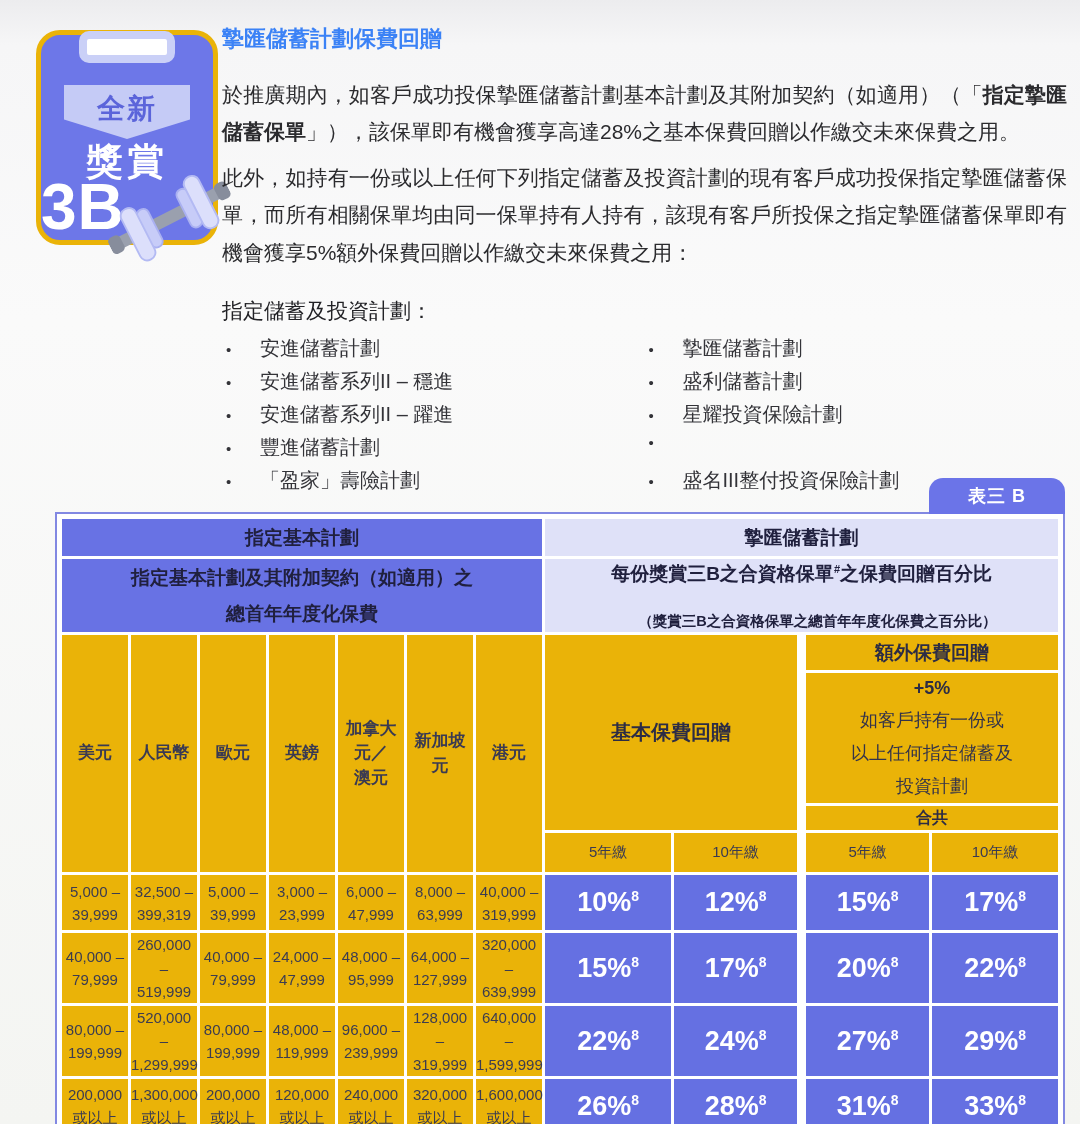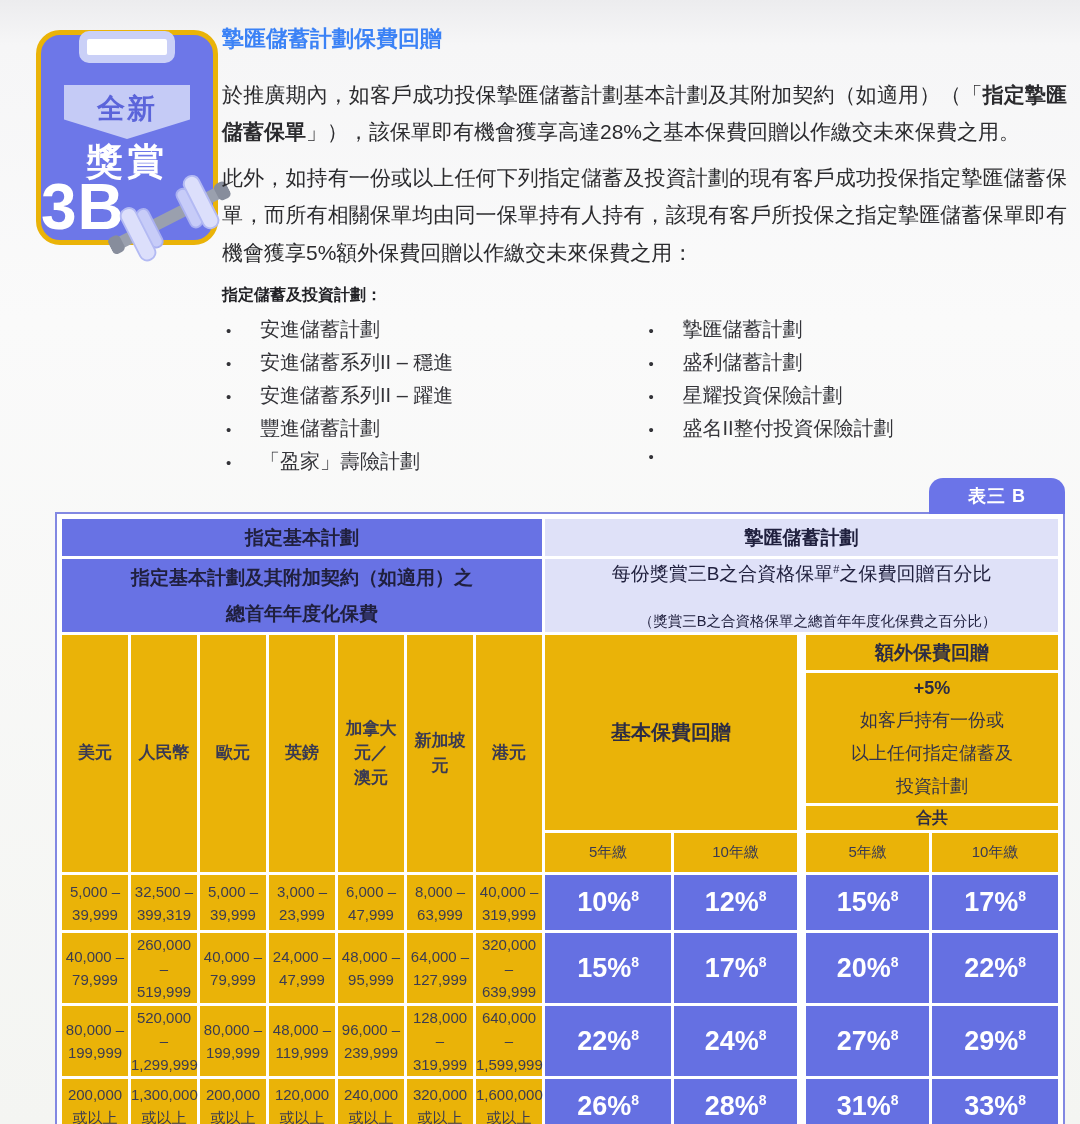--- a/index.html
+++ b/index.html
@@ -25,21 +25,21 @@
   .badge-line2 { position:absolute; top:140px; width:100%; text-align:left; color:#ffffff;
                  font-size:64px; font-weight:900; line-height:1; letter-spacing:1px; }
   .dumbbell { position:absolute; right:-18px; bottom:-10px; width:132px; height:72px; transform:rotate(-27deg); }
 
   
   .content { position:absolute; left:222px; top:0; width:845px; }
   .title { margin-top:24px; font-size:22px; font-weight:700; color:#3b82f6; }
   .para  { margin-top:22px; font-size:21px; line-height:1.78; color:#2b2b2e; text-align:justify; }
   .para + .para { margin-top:8px; }
   .para b { font-weight:700; }
-  .list-heading { margin-top:14px; font-size:16px; font-weight:700; color:#222226; }
+  .list-heading { margin-top:26px; font-size:21px; font-weight:400; color:#222226; }
   .plans { display:flex; margin-top:10px; }
   .plans-col { width:438px; }
   .plan-item { display:flex; align-items:baseline; height:33px; font-size:20px; color:#333338; }
   .plan-item .bullet { width:38px; text-align:left; padding-left:4px; font-size:15px; color:#333338; }
 
   
   .table-area { position:absolute; left:55px; top:478px; width:1010px; }
   .tab { position:absolute; right:0; top:0; width:136px; height:36px; background:#6b74e8; color:#fff;
          border-radius:14px 14px 0 0; display:flex; align-items:center; justify-content:center;
          font-size:18px; font-weight:700; letter-spacing:1px; }
@@ -52,23 +52,23 @@
   .lavh  { background:#dfe1f8; color:#20203e; }
   .cell  { background:#eab308; color:#3a3a52; }
   .pctc  { background:#6570e2; color:#ffffff; font-weight:800; font-size:27px; }
   .sep   { border-left-width:9px; }
   .pre   { white-space:pre-line; }
   tr.rA { height:40px; } tr.rB { height:76px; } tr.rC { height:38px; }
   tr.rD { height:112px; } tr.rE { height:27px; } tr.rF { height:42px; }
   tr.rData { height:58px; }
   .h1c  { font-weight:700; font-size:19px; }
   .h2l  { font-weight:700; font-size:19px; line-height:1.85; }
-  .h2r-main { font-weight:400; font-size:19px;margin-top:43px; }
+  .h2r-main { font-weight:700; font-size:19px;margin-top:43px; }
   .h2r-main sup { font-size:11px; }
-  .h2r-sub  { display:block; font-size:14.5px; margin-top:25px; font-weight:400;padding-left:32px; }
+  .h2r-sub  { display:block; font-size:14.5px; margin-top:25px; font-weight:700;padding-left:32px; }
   .curh { font-weight:700; font-size:17px; line-height:1.45; }
   .basic { font-weight:700; font-size:20px; color:#2c2c45; }
   .extra { font-weight:700; font-size:19px; color:#2c2c45; }
   .note-b { font-weight:700; font-size:18px; line-height:1.7; color:#2c2c45; }
   .note-r { font-size:18px; line-height:1.85; color:#33334a; }
   .totalc { font-weight:700; font-size:16px; color:#2c2c45; }
   .termc { font-size:15px; color:#3a3a52; }
   .rangec { font-size:15px; line-height:1.55; color:#3c3c50; }
   .pct-sup { font-size:14px; vertical-align:super; }
 </style>
@@ -131,24 +131,24 @@
       <div class="plan-item">
           <span class="bullet">•</span>
           <span>盛利儲蓄計劃</span>
         </div>
       <div class="plan-item">
           <span class="bullet">•</span>
           <span>星耀投資保險計劃</span>
         </div>
       <div class="plan-item">
           <span class="bullet">•</span>
-          <span>盛名II整付投資保險計劃</span>
-        </div>
-      <div class="plan-item">
-          <span class="bullet">•</span>
+        </div>
+      <div class="plan-item">
+          <span class="bullet">•</span>
+          <span>盛名III整付投資保險計劃</span>
         </div>
     </div>
   </div>
 </div>
 
 <div class="table-area">
   <div class="tab">表三 B</div>
   <div class="table-wrap">
     <table>
       <colgroup>

